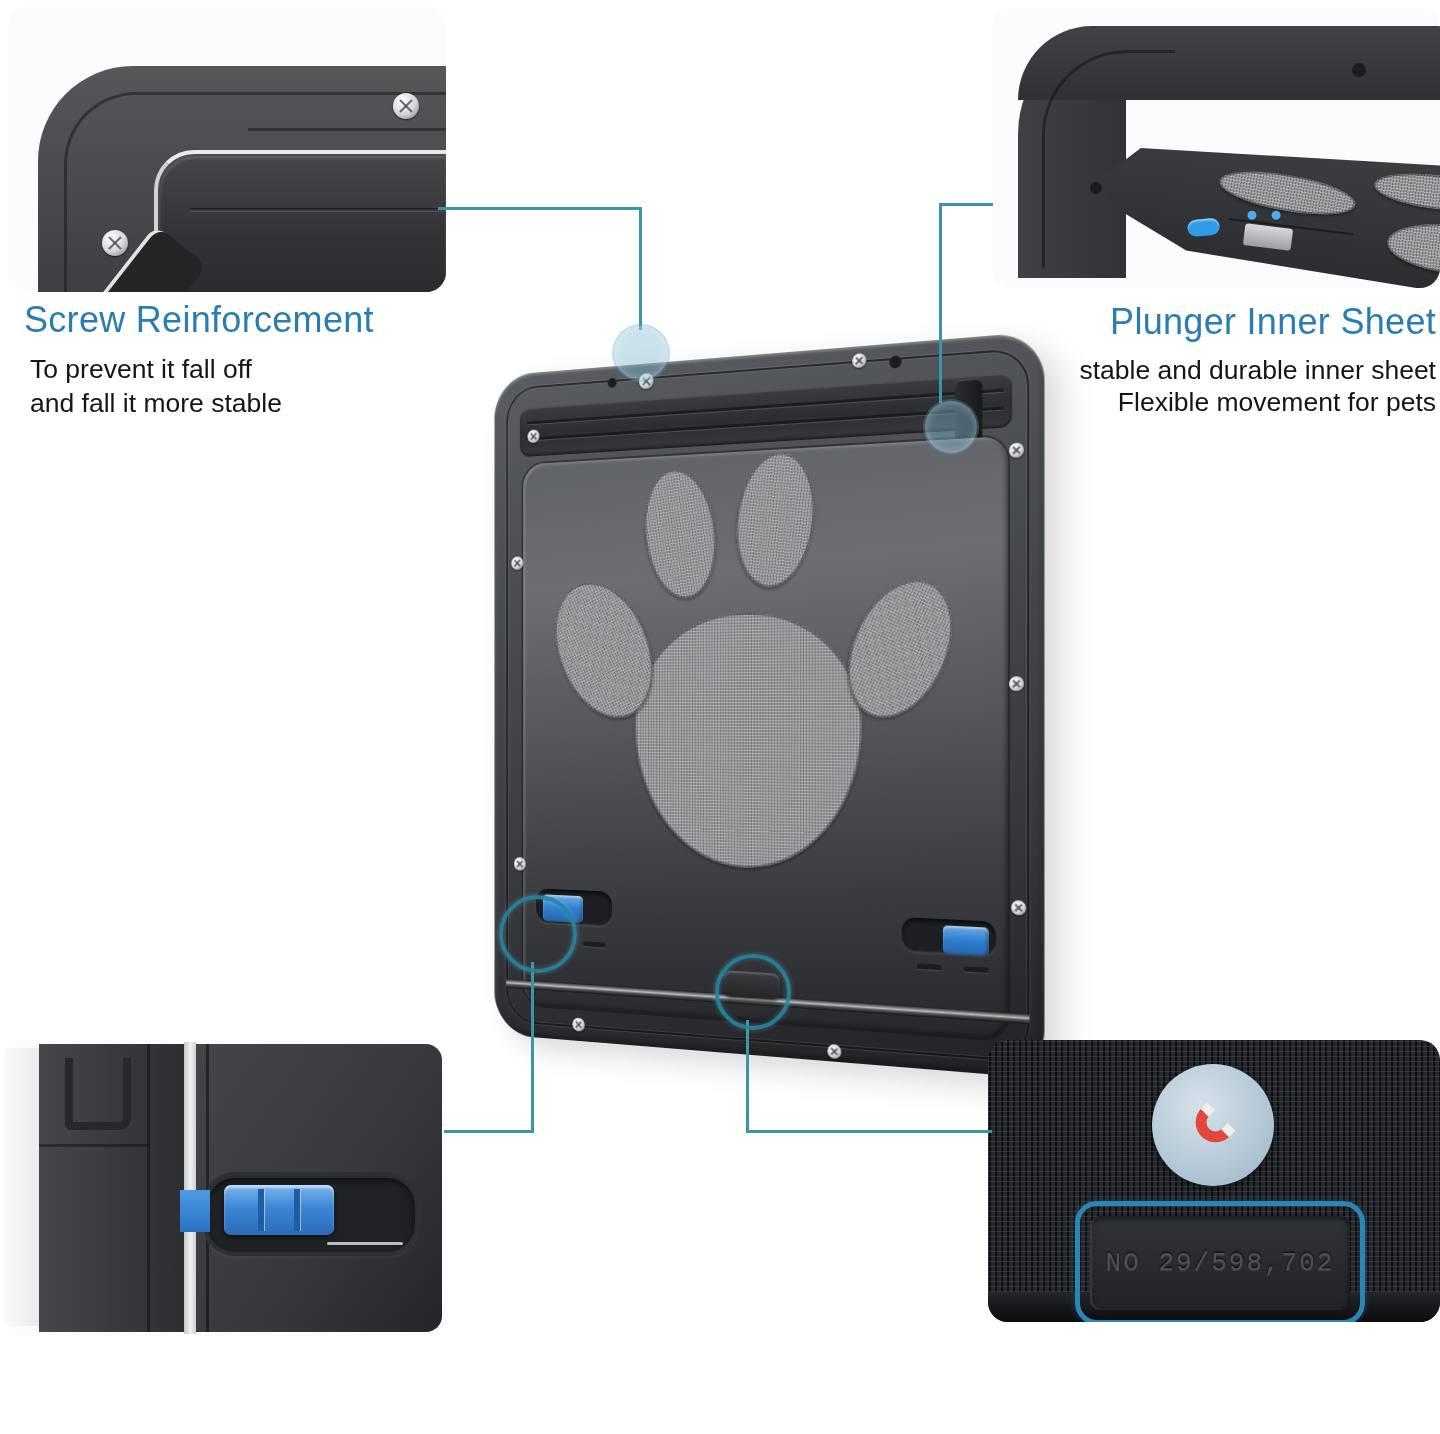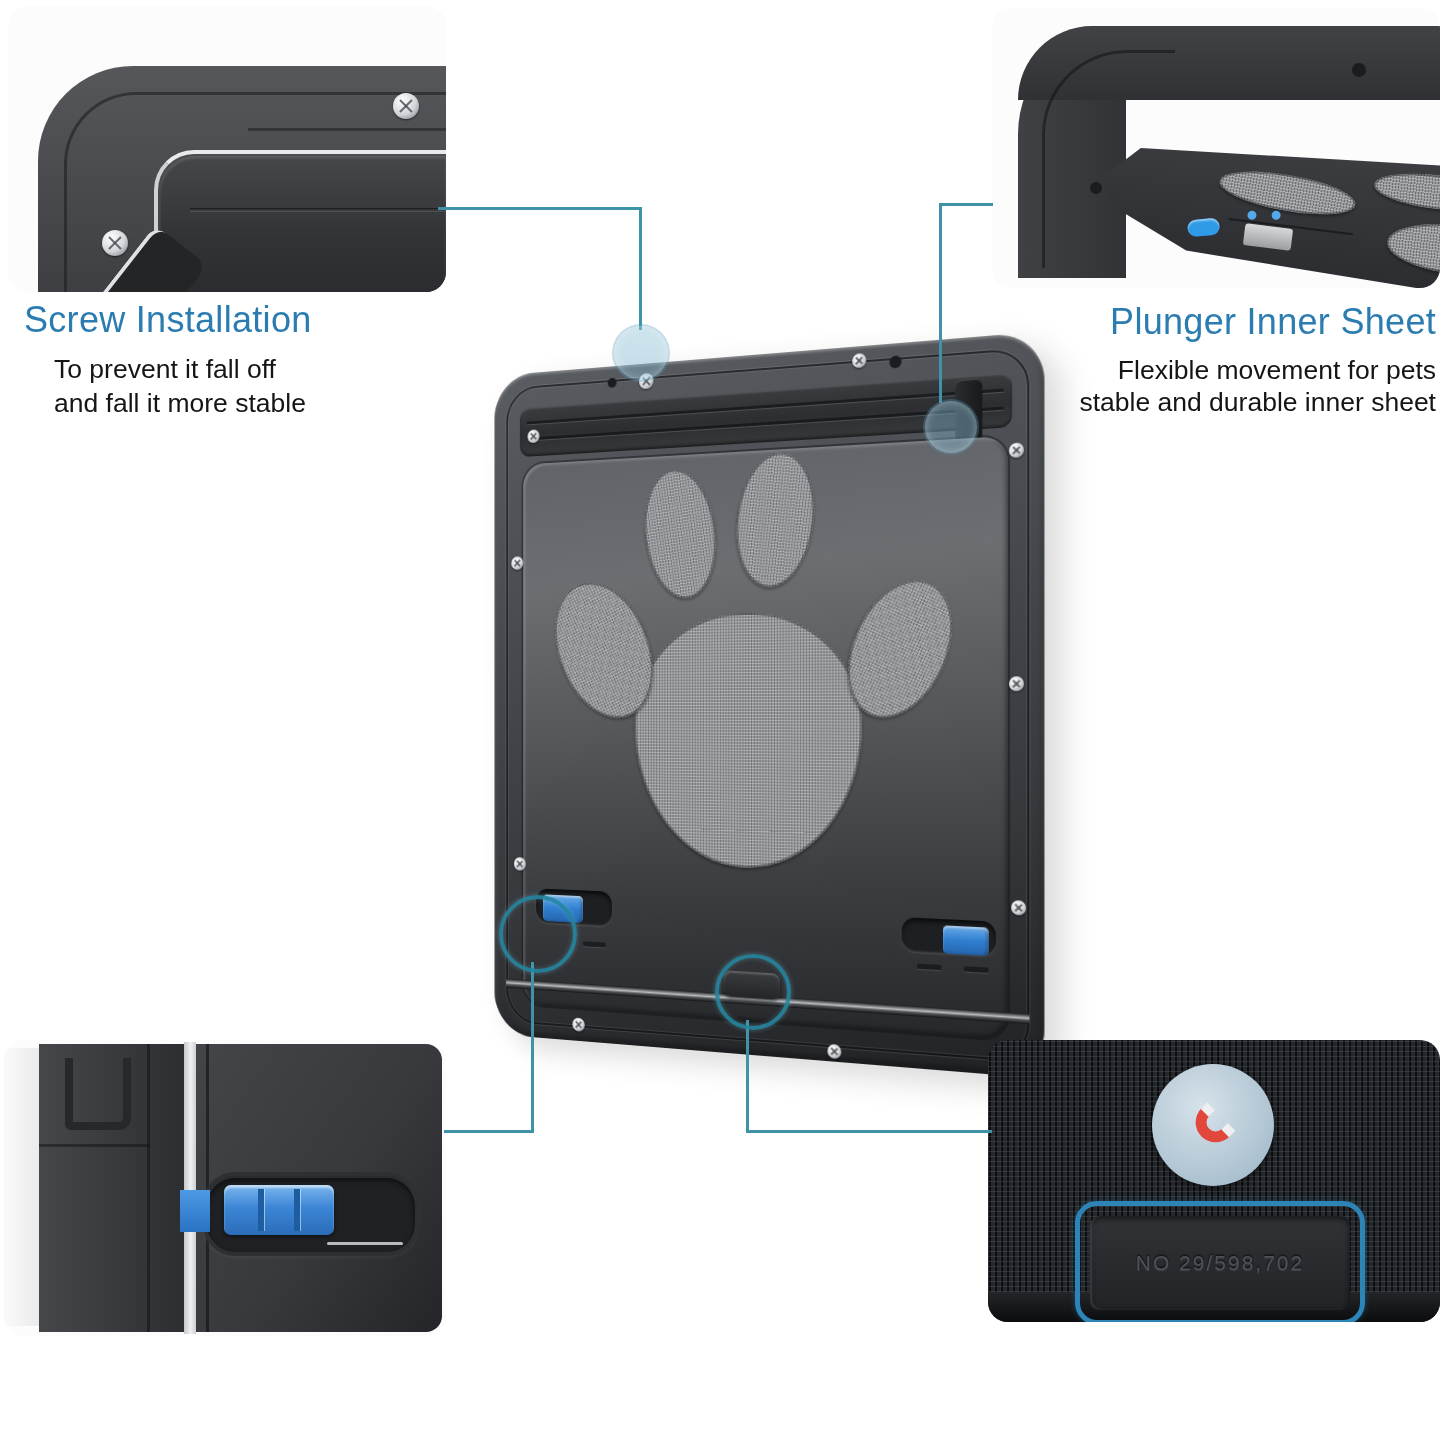--- a/index.html
+++ b/index.html
@@ -5,21 +5,21 @@
   html,body{margin:0;padding:0;background:#ffffff;}
   .stage{position:relative;width:1440px;height:1434px;background:#ffffff;overflow:hidden;
          font-family:"Liberation Sans",sans-serif;}
 
   
   .callout{position:absolute;z-index:6;}
   .callout .co-title{margin:0;font-size:36px;font-weight:500;color:#2b7cb1;letter-spacing:.3px;line-height:44px;}
   .callout .co-line{font-size:26.5px;color:#151515;line-height:34px;}
   .callout.right{text-align:right;}
   .callout.right .co-line{line-height:32px;}
-  .co-body{margin-top:10px;margin-left:24px;}
+  .co-body{margin-top:10px;}
 
   
   .cline{position:absolute;background:#3f93a8;z-index:4;}
   .hl-fill{position:absolute;border-radius:50%;z-index:5;
            background:rgba(130,185,210,.42);
            box-shadow:0 0 0 2px rgba(90,155,185,.35), inset 0 0 10px rgba(255,255,255,.35);}
   .hl-ring{position:absolute;border-radius:50%;z-index:5;border:4px solid rgba(38,134,160,.9);
            box-shadow:0 0 5px rgba(120,190,210,.45), inset 0 0 5px rgba(120,190,210,.35);}
 
   
@@ -107,21 +107,21 @@
            background:linear-gradient(180deg,#232528,#0b0c0e);}
   .br-badge{position:absolute;left:164px;top:24px;width:122px;height:122px;border-radius:50%;
            background:radial-gradient(circle at 40% 35%,#d6e2ea,#aac0cf 75%,#93abbc);
            box-shadow:0 3px 8px rgba(0,0,0,.45);display:flex;align-items:center;justify-content:center;}
   .br-plate-outline{position:absolute;left:87px;top:161px;width:280px;height:114px;border-radius:22px;
            border:5px solid #2d84b6;box-shadow:0 0 6px rgba(45,132,182,.4);}
   .br-plate{position:absolute;inset:10px;border-radius:10px;
            background:linear-gradient(180deg,#313337,#212326);
            box-shadow:inset 0 2px 6px rgba(0,0,0,.7), inset 2px 0 2px rgba(200,205,210,.25);
            display:flex;align-items:center;justify-content:center;}
-  .br-plate-text{font-family:Liberation Sans, sans-serif;font-size:21px;letter-spacing:2px;color:#4d5056;
+  .br-plate-text{font-family:Liberation Mono, monospace;font-size:26px;letter-spacing:2px;color:#4d5056;
            text-shadow:0 1px 1px rgba(140,145,150,.28), 0 -1px 2px rgba(0,0,0,.9);}
 
   
   .door{position:absolute;left:464px;top:355px;width:576px;height:700px;z-index:1;
         transform:perspective(1400px) rotateY(-18deg);border-radius:46px;
         background:linear-gradient(168deg,#595c60 0%,#4a4d51 30%,#36383c 70%,#202225 100%);
         box-shadow:inset 0 2px 3px rgba(255,255,255,.30), inset 0 -3px 6px rgba(0,0,0,.55),
                    inset 3px 0 5px rgba(255,255,255,.12), 16px 12px 30px rgba(0,0,0,.15);}
   .door-groove{position:absolute;inset:14px;border-radius:36px;border:2px solid rgba(12,14,16,.6);
         box-shadow:0 0 0 1px rgba(255,255,255,.10), inset 0 0 0 1px rgba(255,255,255,.08);}
@@ -273,32 +273,32 @@
 
   <div class="hl-ring" style="left:499px;top:895px;width:70px;height:70px;"></div>
   <div class="cline" style="left:531px;top:962px;width:3px;height:171px;"></div>
   <div class="cline" style="left:444px;top:1130px;width:90px;height:3px;"></div>
 
   <div class="hl-ring" style="left:715px;top:954px;width:68px;height:68px;"></div>
   <div class="cline" style="left:746px;top:1020px;width:3px;height:113px;"></div>
   <div class="cline" style="left:746px;top:1130px;width:246px;height:3px;"></div>
 
   <div class="callout" style="left:24px;top:298px;">
-    <h2 class="co-title">Screw Installation</h2>
+    <h2 class="co-title">Screw Reinforcement</h2>
     <div class="co-body" style="padding-left:6px;">
       <div class="co-line">To prevent it fall off</div>
       <div class="co-line">and fall it more stable</div>
     </div>
   </div>
 
   <div class="callout right" style="right:4px;top:300px;">
     <h2 class="co-title">Plunger Inner Sheet</h2>
     <div class="co-body">
+      <div class="co-line">stable and durable inner sheet</div>
       <div class="co-line">Flexible movement for pets</div>
-      <div class="co-line">stable and durable inner sheet</div>
     </div>
   </div>
 
 
   <div class="callout right" style="right:30px;top:1342px;">
   </div>
 
 </div>
 
 </body></html>

